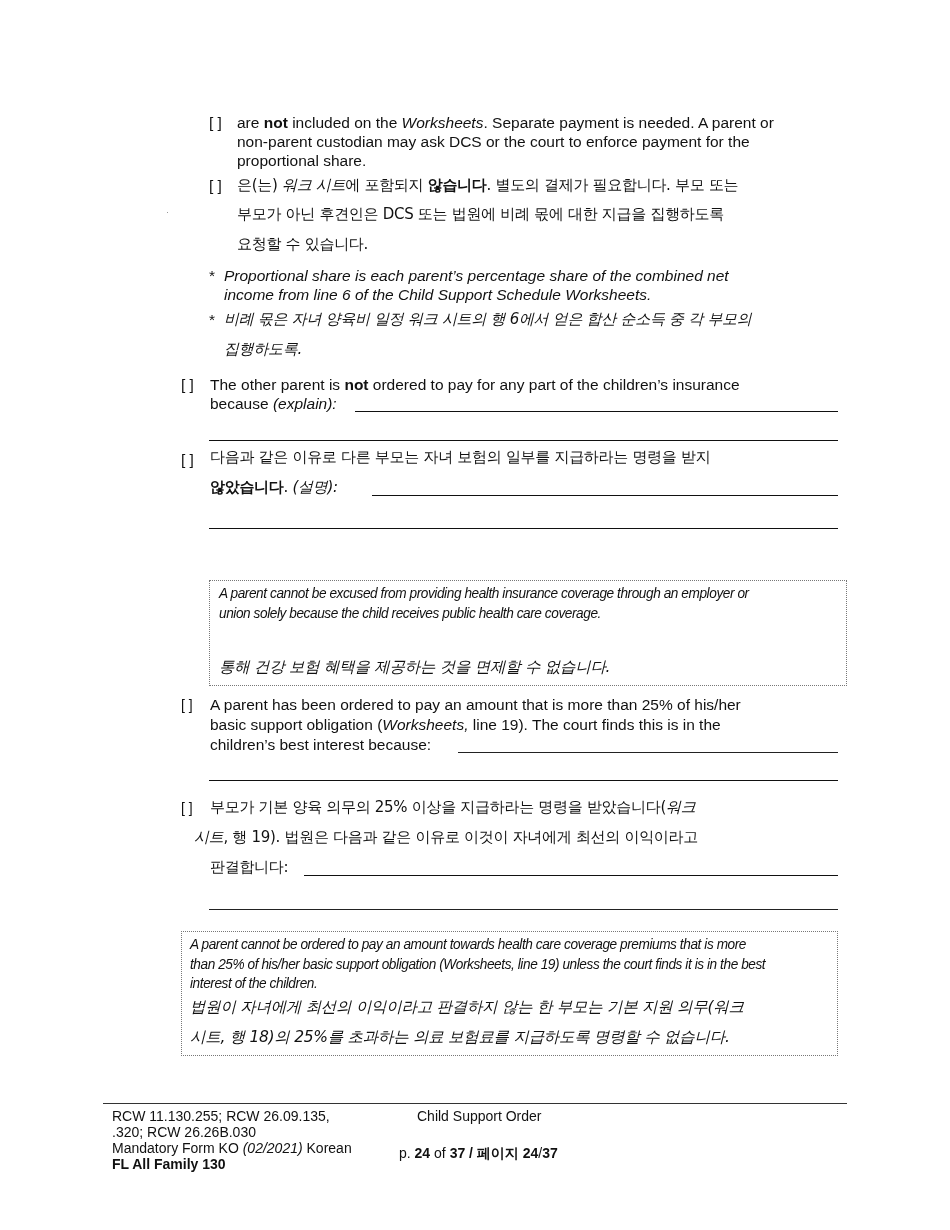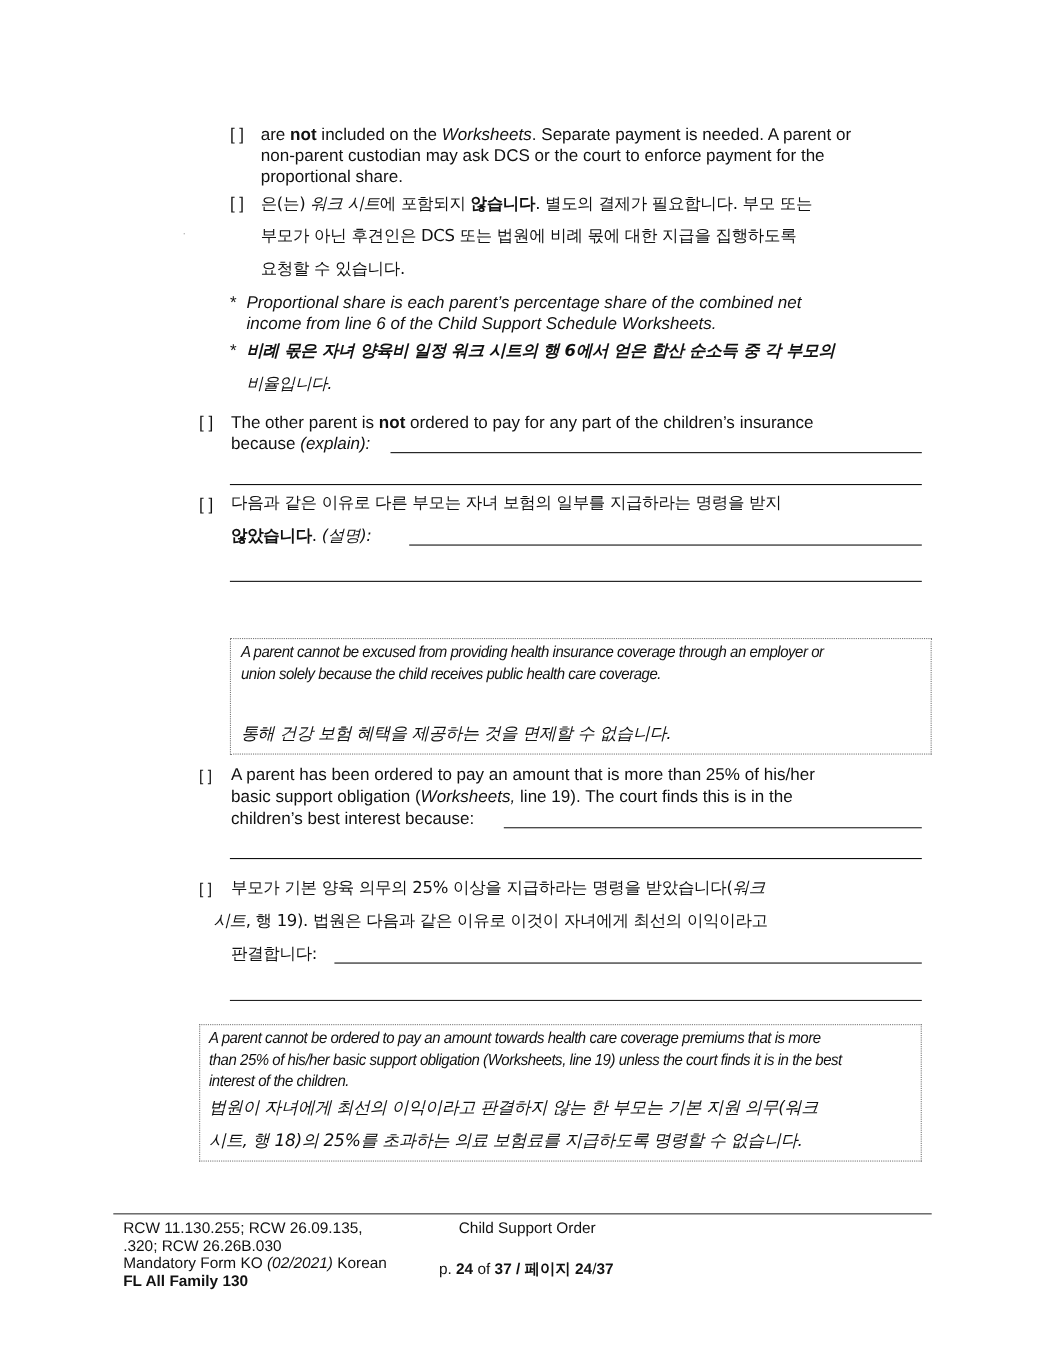--- a/index.html
+++ b/index.html
@@ -43,22 +43,22 @@
   <div class="kline" style="left:237px; top:203px;">부모가 아닌 후견인은 DCS 또는 법원에 비례 몫에 대한 지급을 집행하도록</div>
   <div class="kline" style="left:237px; top:233px;">요청할 수 있습니다.</div>
 </div>
 <div class="dot-mark"></div>
 
 <div>
   <span class="line" style="left:209px; top:266px;">*</span>
   <div class="line i" style="left:224px; top:266px;">Proportional share is each parent’s percentage share of the combined net</div>
   <div class="line i" style="left:224px; top:285px;">income from line 6 of the Child Support Schedule Worksheets.</div>
   <span class="line" style="left:209px; top:310px;">*</span>
-  <div class="kline i" style="left:224px; top:308px;font-weight:bold;">비례 몫은 자녀 양육비 일정 워크 시트의 행 6에서 얻은 합산 순소득 중 각 부모의</div>
-  <div class="kline i" style="left:224px; top:338px;">비율입니다.</div>
+  <div class="kline i" style="left:224px; top:308px;">비례 몫은 자녀 양육비 일정 워크 시트의 행 6에서 얻은 합산 순소득 중 각 부모의</div>
+  <div class="kline i" style="left:224px; top:338px;">집행하도록.</div>
 </div>
 
 <div>
   <span class="cb" style="left:181px; top:375px;">[ ]</span>
   <div class="line" style="left:210px; top:375px;"><span>The other parent is </span><b>not</b><span> ordered to pay for any part of the children’s insurance</span></div>
   <div class="line" style="left:210px; top:394px;"><span>because </span><i>(explain):</i></div>
   <div class="rule" style="left:355px; top:411px; width:483px;"></div>
   <div class="rule" style="left:209px; top:440px; width:629px;"></div>
 
   <span class="cb" style="left:181px; top:450px;">[ ]</span>

